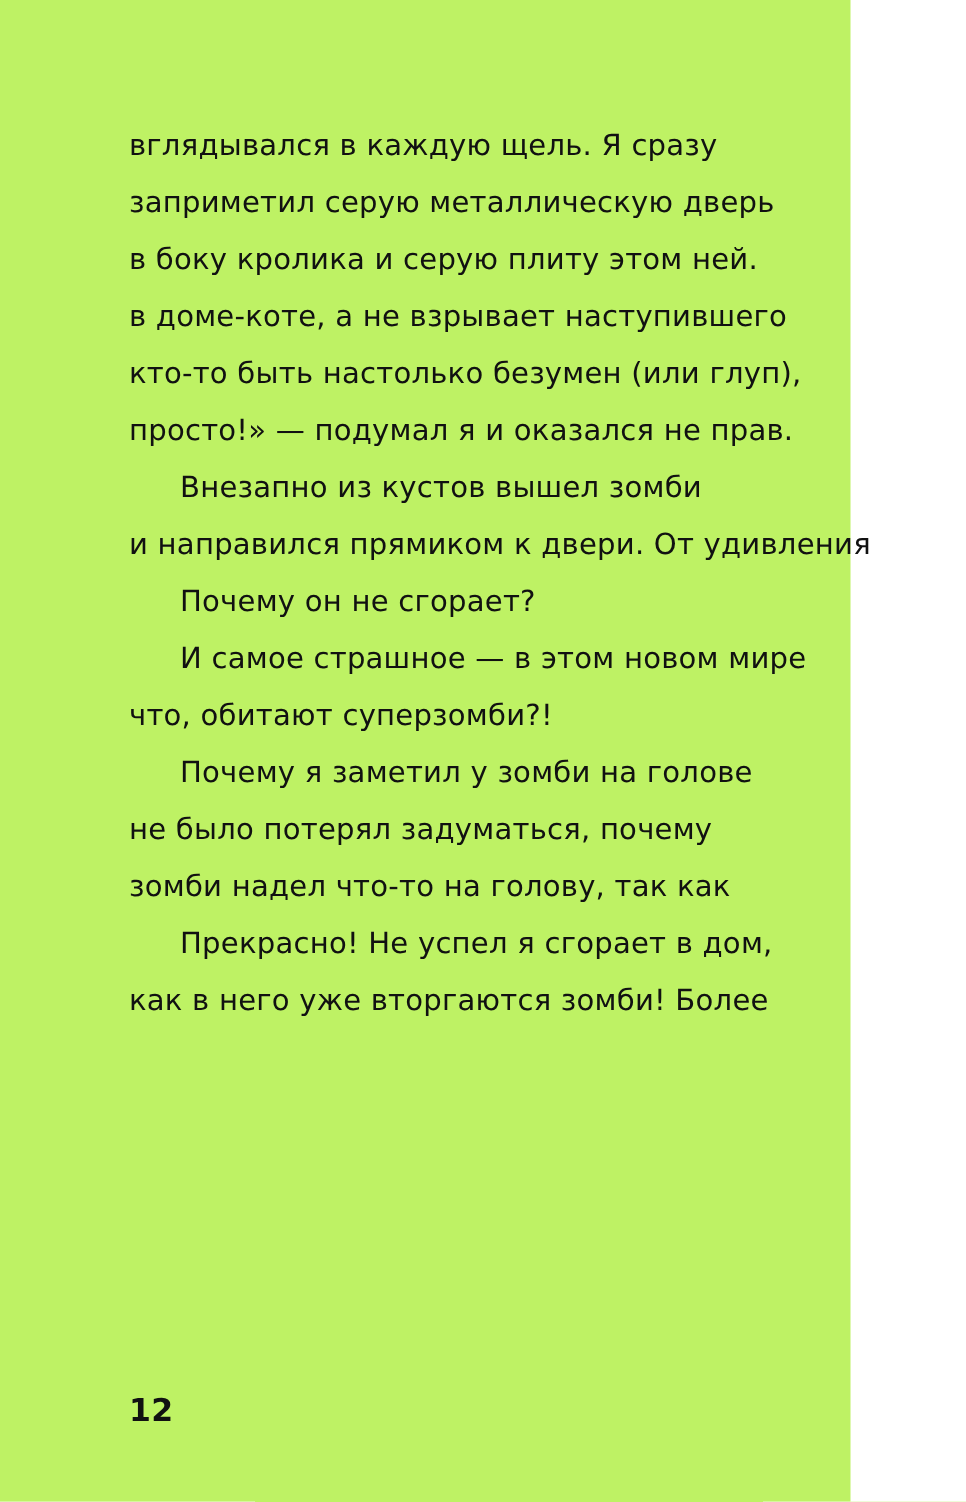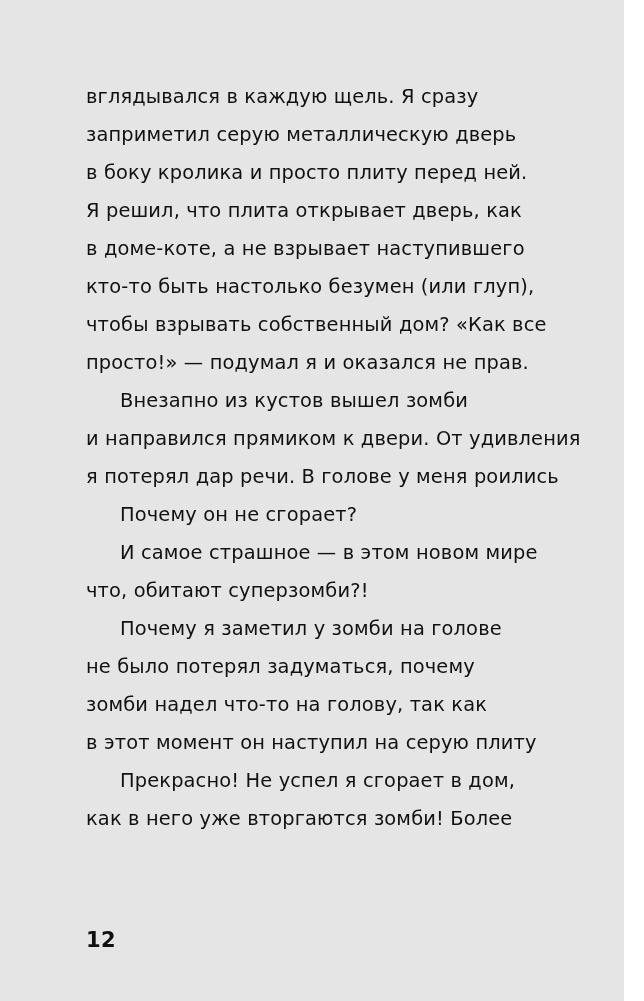--- a/index.html
+++ b/index.html
@@ -14,23 +14,23 @@
     position: relative;
     font-family: "DejaVu Sans", sans-serif;
     color: #101010;
     overflow: hidden;
   }
 
   .page {
     position: absolute;
     left: 0;
     top: 0;
-    width: 624px;
+    width: 567px;
     height: 1001px;
-    background: #e5e5e5;
+    background: #bef264;
     box-sizing: border-box;
   }
 
   .text-block {
     position: absolute;
     left: 86px;
     top: 78px;
     width: 492px;
   }
 
@@ -57,35 +57,31 @@
   }
 </style>
 </head>
 <body>
 
 <div class="page">
 
   <div class="text-block">
     <div class="line">вглядывался в каждую щель. Я сразу</div>
     <div class="line">заприметил серую металлическую дверь</div>
-    <div class="line">в боку кролика и просто плиту перед ней.</div>
-    <div class="line">Я решил, что плита открывает дверь, как</div>
+    <div class="line">в боку кролика и серую плиту этом ней.</div>
     <div class="line">в доме-коте, а не взрывает наступившего</div>
     <div class="line">кто-то быть настолько безумен (или глуп),</div>
-    <div class="line">чтобы взрывать собственный дом? «Как все</div>
     <div class="line">просто!» — подумал я и оказался не прав.</div>
     <div class="line indent">Внезапно из кустов вышел зомби</div>
     <div class="line">и направился прямиком к двери. От удивления</div>
-    <div class="line">я потерял дар речи. В голове у меня роились</div>
     <div class="line indent">Почему он не сгорает?</div>
     <div class="line indent">И самое страшное — в этом новом мире</div>
     <div class="line">что, обитают суперзомби?!</div>
     <div class="line indent">Почему я заметил у зомби на голове</div>
     <div class="line">не было потерял задуматься, почему</div>
     <div class="line">зомби надел что-то на голову, так как</div>
-    <div class="line">в этот момент он наступил на серую плиту</div>
     <div class="line indent">Прекрасно! Не успел я сгорает в дом,</div>
     <div class="line">как в него уже вторгаются зомби! Более</div>
   </div>
 
   <div class="page-number">12</div>
 
 </div>
 
 </body></html>

